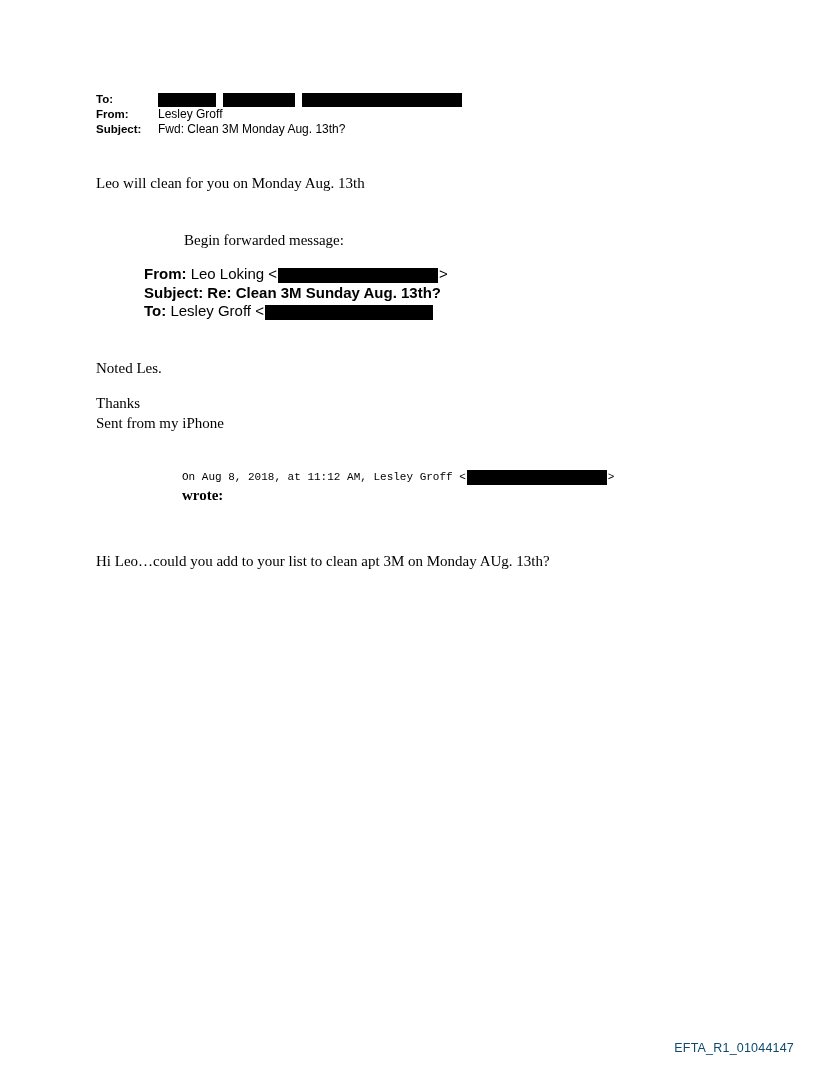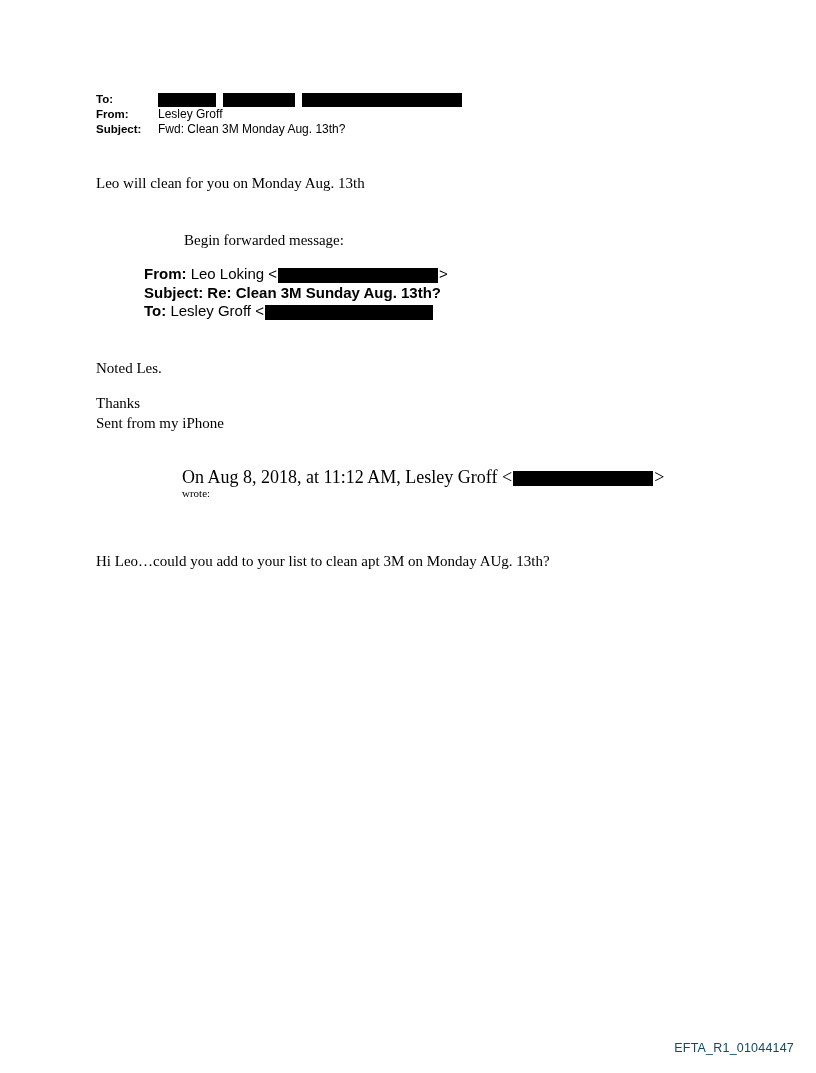--- a/index.html
+++ b/index.html
@@ -96,32 +96,33 @@
   .redact-to-l  { width: 168px; height: 15px; margin: 0 1px; }
 
   .p-noted  { left: 96px; top: 359px; }
   .p-thanks { left: 96px; top: 378px; margin-top: 16px; }
   .p-iphone { left: 96px; top: 414px; }
 
   .on-aug {
     position: absolute;
     left: 182px;
     top: 468px;
-    font-family: Liberation Serif, serif;
-    font-size: 18px;
+    font-family: Liberation Mono, monospace;
+    font-size: 11px;
     line-height: 19px;
     white-space: nowrap;
   }
   .redact-onaug { width: 140px; height: 15px; margin: 0 1px; }
   .wrote {
     position: absolute;
     left: 182px;
     top: 487px;
     font-family: "Liberation Serif", serif;
-    font-size: 11px;
+    font-size: 15px;
+    font-weight: bold;
   }
 
   .p-hileo { left: 96px; top: 552px; }
 
   
   .bates {
     position: absolute;
     right: 22px;
     bottom: 18px;
     font-family: "Liberation Sans", sans-serif;

